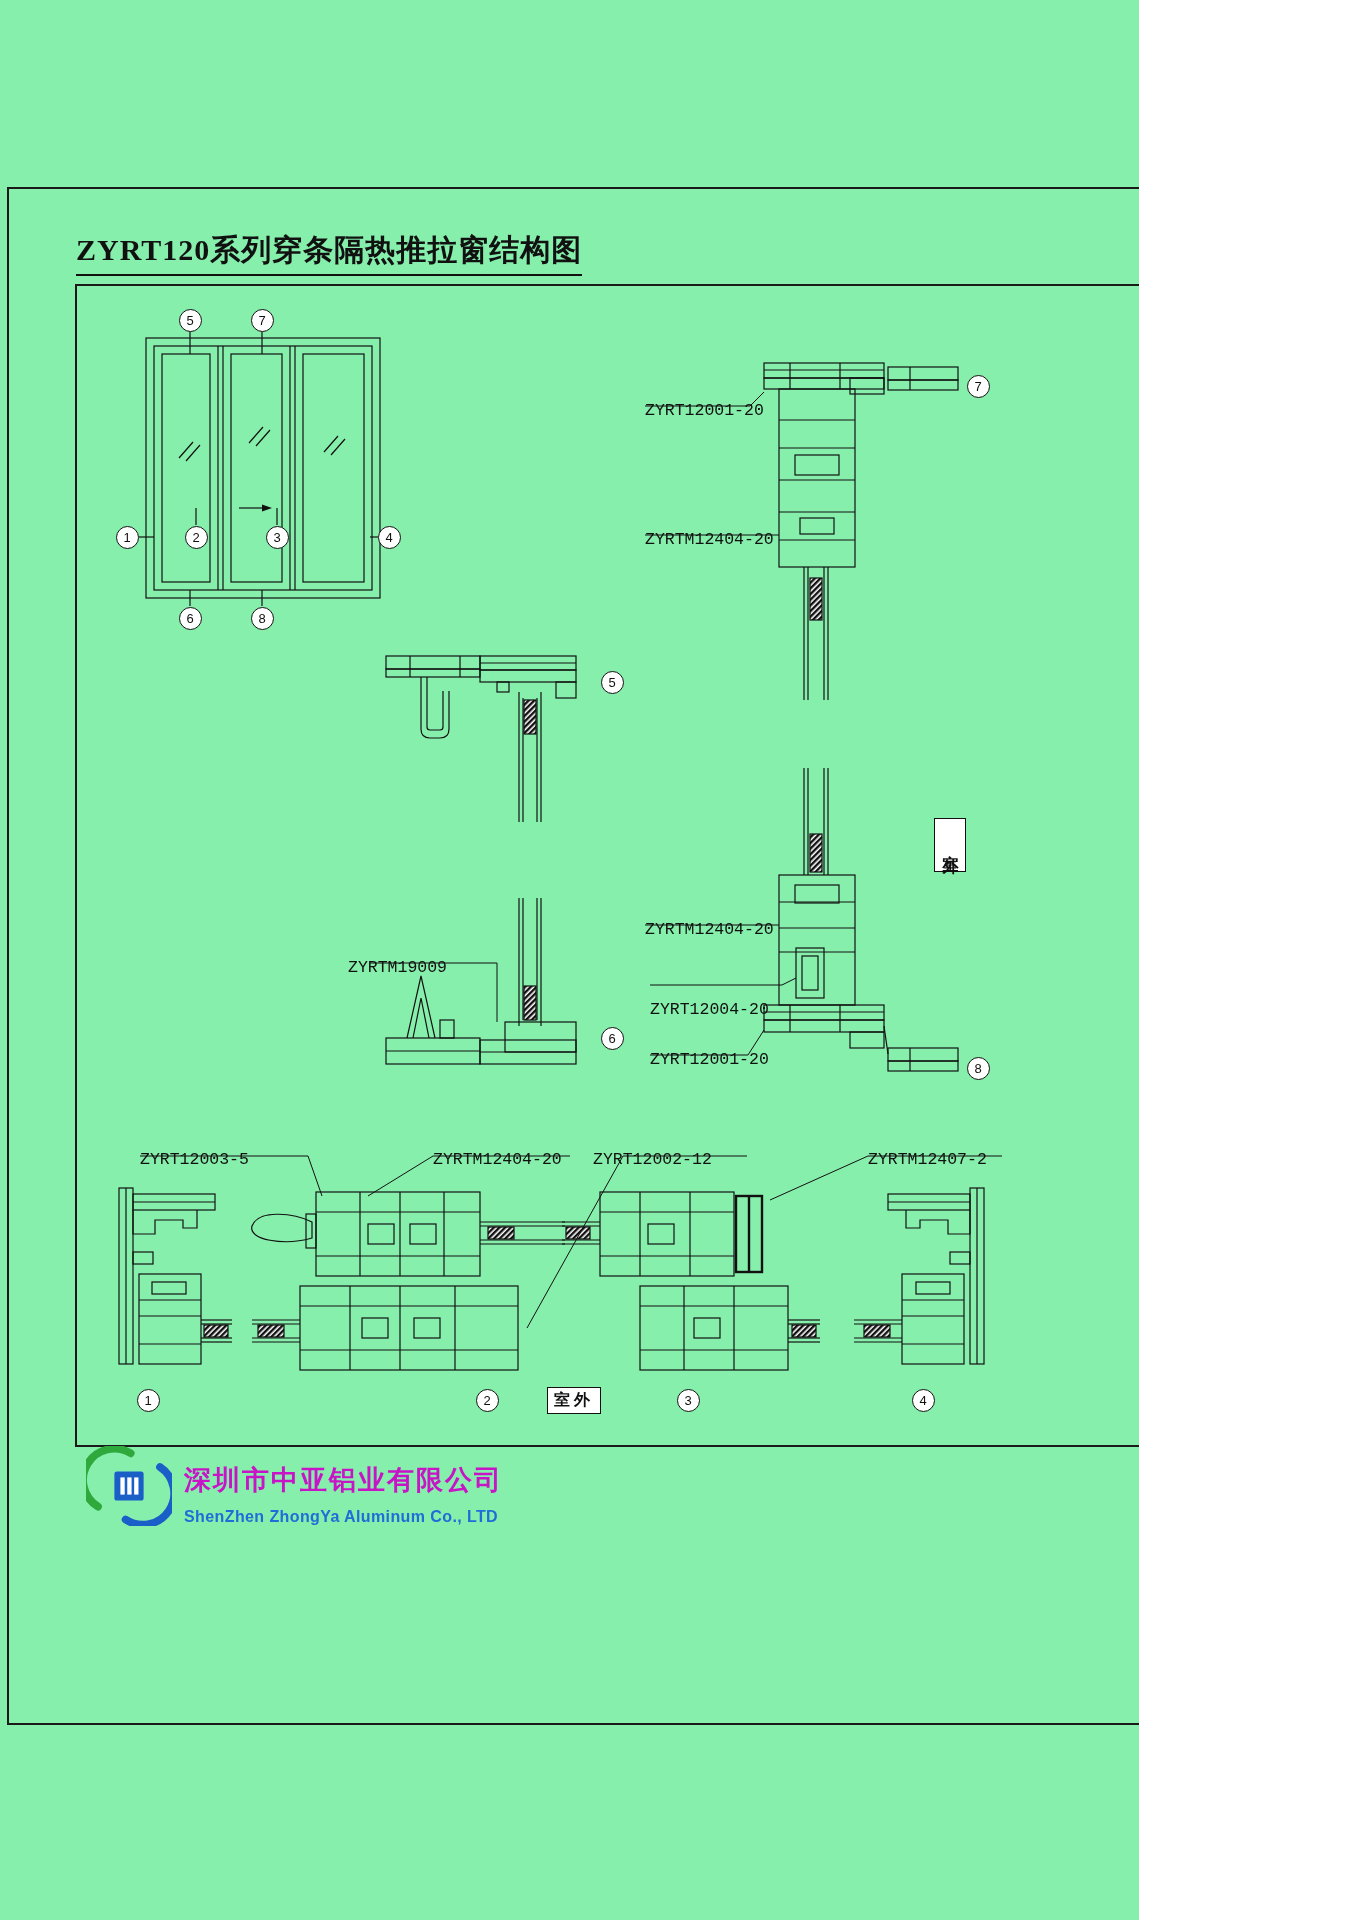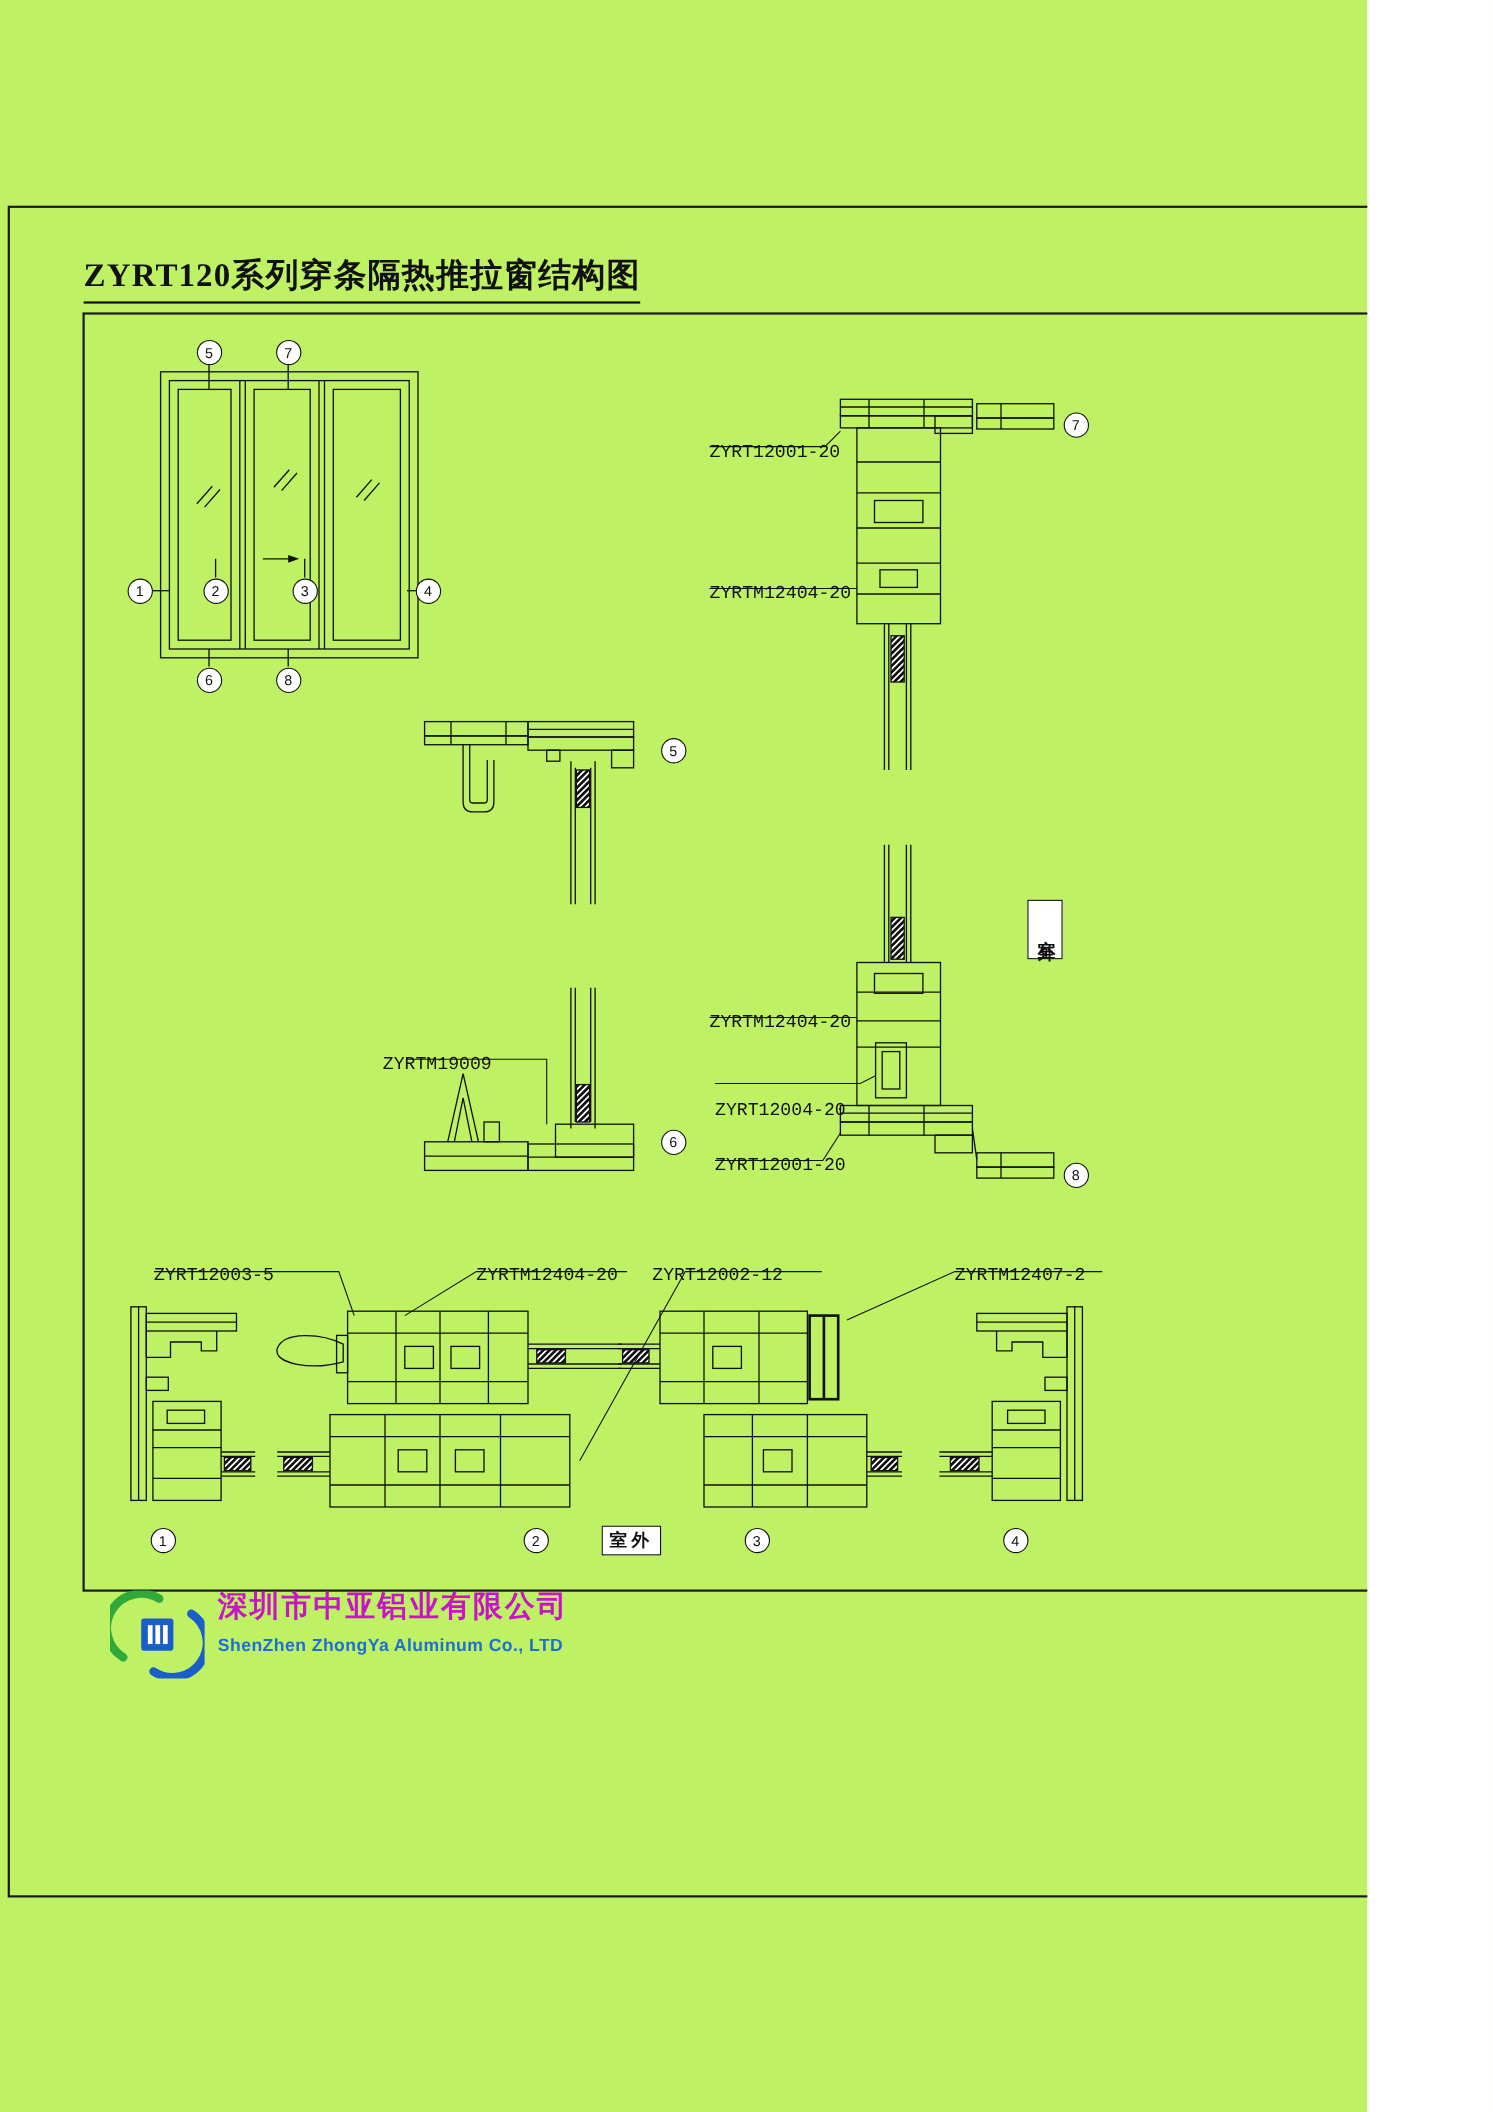--- a/index.html
+++ b/index.html
@@ -1,21 +1,21 @@
 <!DOCTYPE html>
 <html><head>
 <meta charset="utf-8">
 <style>
   * { box-sizing: border-box; }
   html, body { margin: 0; padding: 0; background: #fff; }
   .page {
     position: relative;
-    width: 1243px;
+    width: 1139px;
     height: 1920px;
-    background: #bef264;
+    background: #86efac;
     font-family: "Liberation Sans", sans-serif;
     color: #111;
     overflow: hidden;
   }
   .outer-border {
     position: absolute;
     left: 7px; top: 187px;
     width: 1343px; height: 1538px;
     border: 2px solid #1a1a1a;
   }
@@ -72,23 +72,23 @@
     left: 547px; top: 1387px;
     width: 54px; height: 27px;
     border: 1.6px solid #111;
     display: flex; align-items: center; justify-content: center;
     font-size: 16px; font-weight: bold;
     letter-spacing: 4px;
     background: #fff;
   }
   .footer {
     position: absolute;
-    left: 100px; top: 1446px;
+    left: 86px; top: 1446px;
     display: flex;
-    align-items: flex-start;
+    align-items: flex-end;
     gap: 12px;
   }
   .company-cn {
     font-size: 27px;
     font-weight: bold;
     letter-spacing: 2px;
     line-height: 1.1;
   }
   .company-en {
     font-size: 16px;

